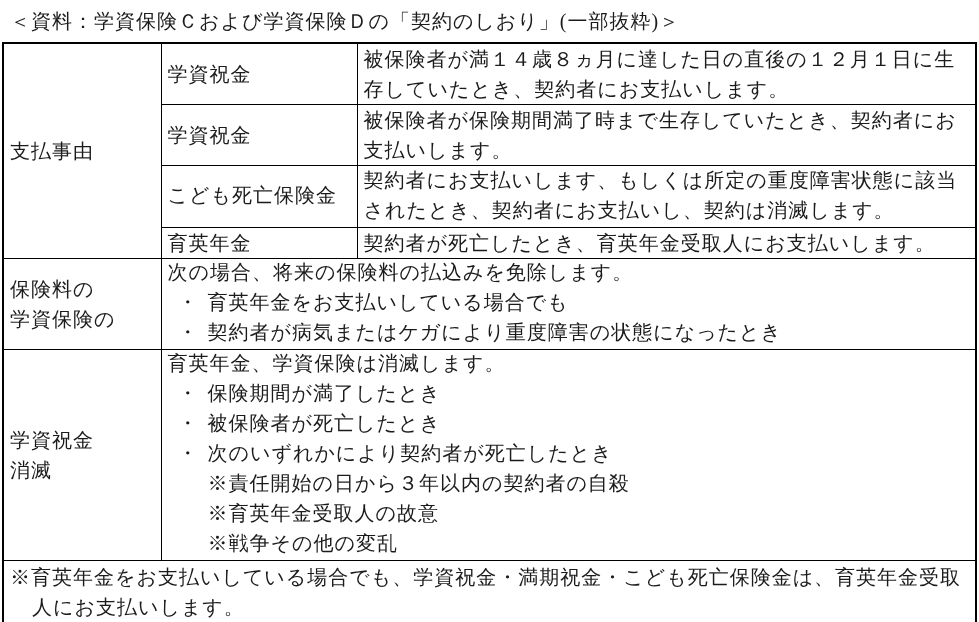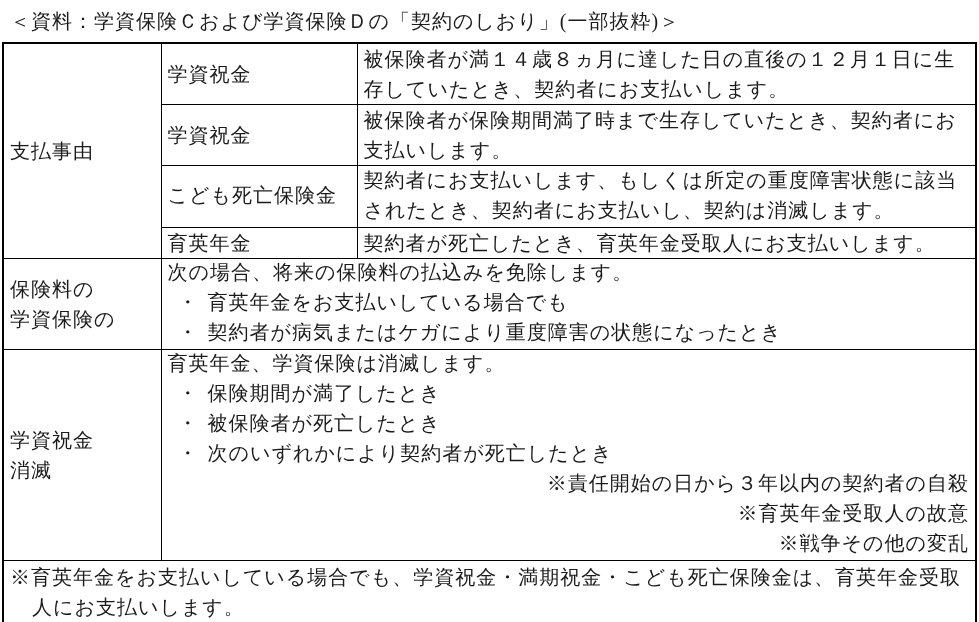--- a/index.html
+++ b/index.html
@@ -58,21 +58,20 @@
   }
   .bullet-line {
     padding-left: 10px;
   }
   .bullet-marker {
     display: inline-block;
     width: 30px;
   }
   .subnote-line {
     padding-left: 40px;
-    text-align: right;
   }
   .footnote {
     padding-left: 22px;
     text-indent: -22px;
   }
   tr.r-two   { height: 58px; }
   tr.r-two2  { height: 61px; }
   tr.r-two3  { height: 62px; font-family: Liberation Mono, monospace; }
   tr.r-one   { height: 31px; }
   tr.r-waiver { height: 90px; }

